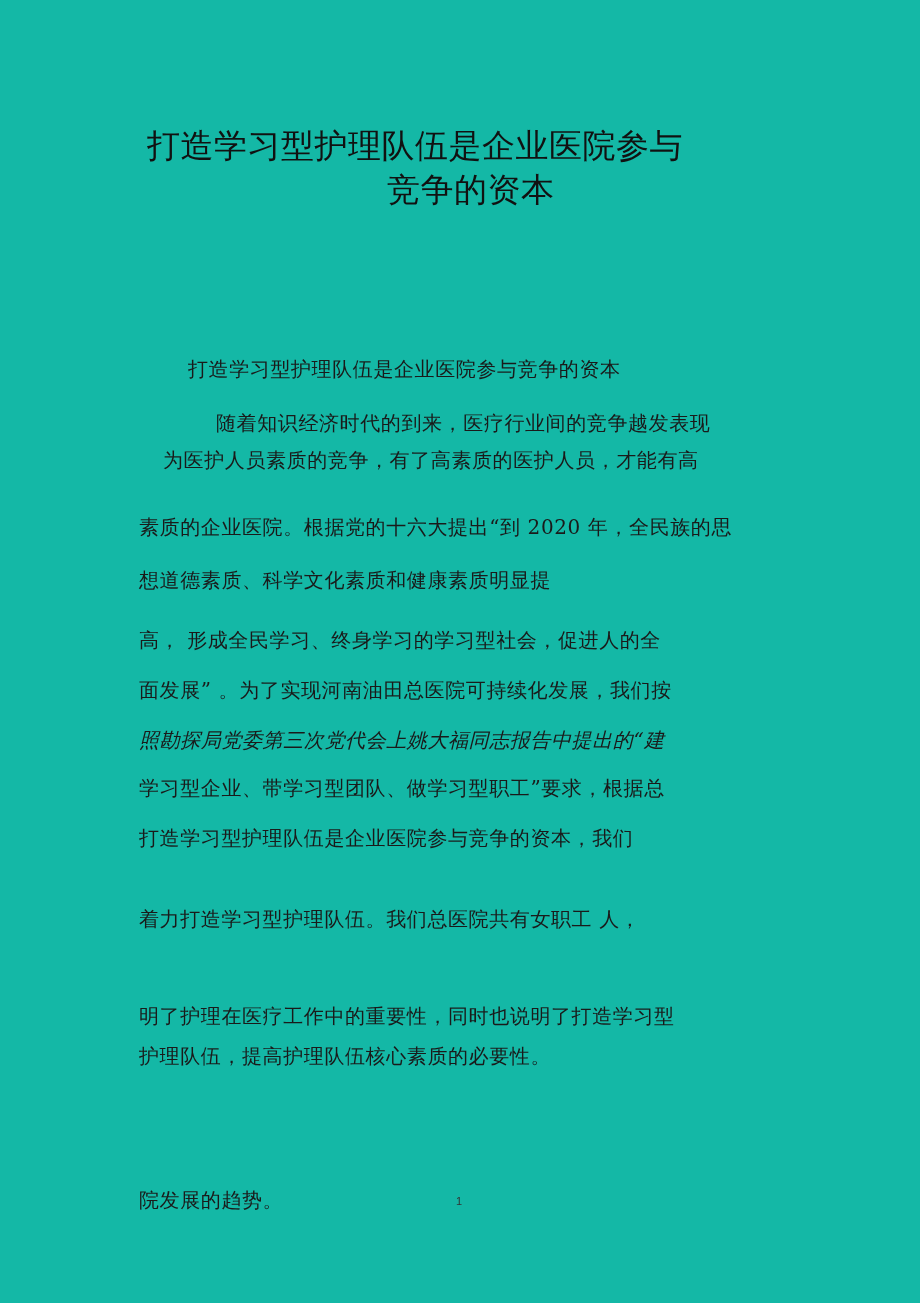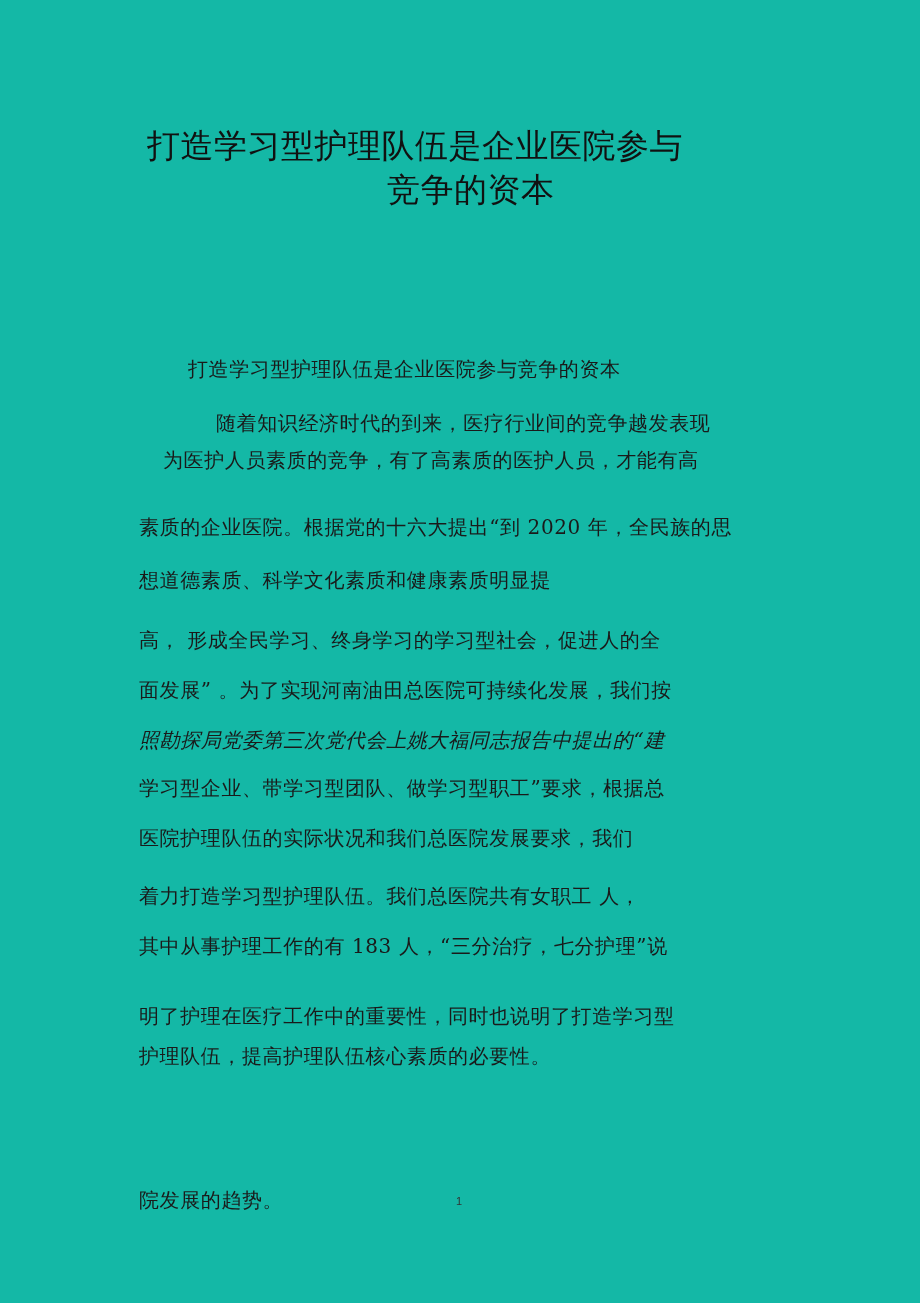--- a/index.html
+++ b/index.html
@@ -22,21 +22,20 @@
 
   <div class="line" style="left:188px; top:342px;margin-top:14px;">打造学习型护理队伍是企业医院参与竞争的资本</div>
   <div class="line" style="left:188px; top:410px;margin-left:28px;">随着知识经济时代的到来，医疗行业间的竞争越发表现</div>
   <div class="line" style="top:447px;margin-left:24px;">为医护人员素质的竞争，有了高素质的医护人员，才能有高</div>
   <div class="line" style="top:514px;">素质的企业医院。根据党的十六大提出“到 2020 年，全民族的思</div>
   <div class="line" style="top:567px;">想道德素质、科学文化素质和健康素质明显提</div>
   <div class="line" style="top:627px;">高，  形成全民学习、终身学习的学习型社会，促进人的全</div>
   <div class="line" style="top:677px;">面发展”  。为了实现河南油田总医院可持续化发展，我们按</div>
   <div class="line" style="top:727px;font-style:italic;">照勘探局党委第三次党代会上姚大福同志报告中提出的“建</div>
   <div class="line" style="top:775px;">学习型企业、带学习型团队、做学习型职工”要求，根据总</div>
-  <div class="line" style="top:825px;">医院护理队伍的实际状况和我们总医院发展要求，我们</div>
-  <div class="line" style="top:883px;">着力打造学习型护理队伍。我们总医院共有女职工                人，</div>
-  <div class="line" style="top:933px;">其中从事护理工作的有      183 人，“三分治疗，七分护理”说</div>
+  <div class="line" style="top:825px;">打造学习型护理队伍是企业医院参与竞争的资本，我们</div>
+  <div class="line" style="top:906px;">着力打造学习型护理队伍。我们总医院共有女职工                人，</div>
   <div class="line" style="top:1003px;">明了护理在医疗工作中的重要性，同时也说明了打造学习型</div>
   <div class="line" style="top:1043px;">护理队伍，提高护理队伍核心素质的必要性。</div>
   <div class="line" style="top:1153px;margin-top:34px;">院发展的趋势。</div>
 
   <div class="page-number">1</div>
 </div>
 
 </body></html>

